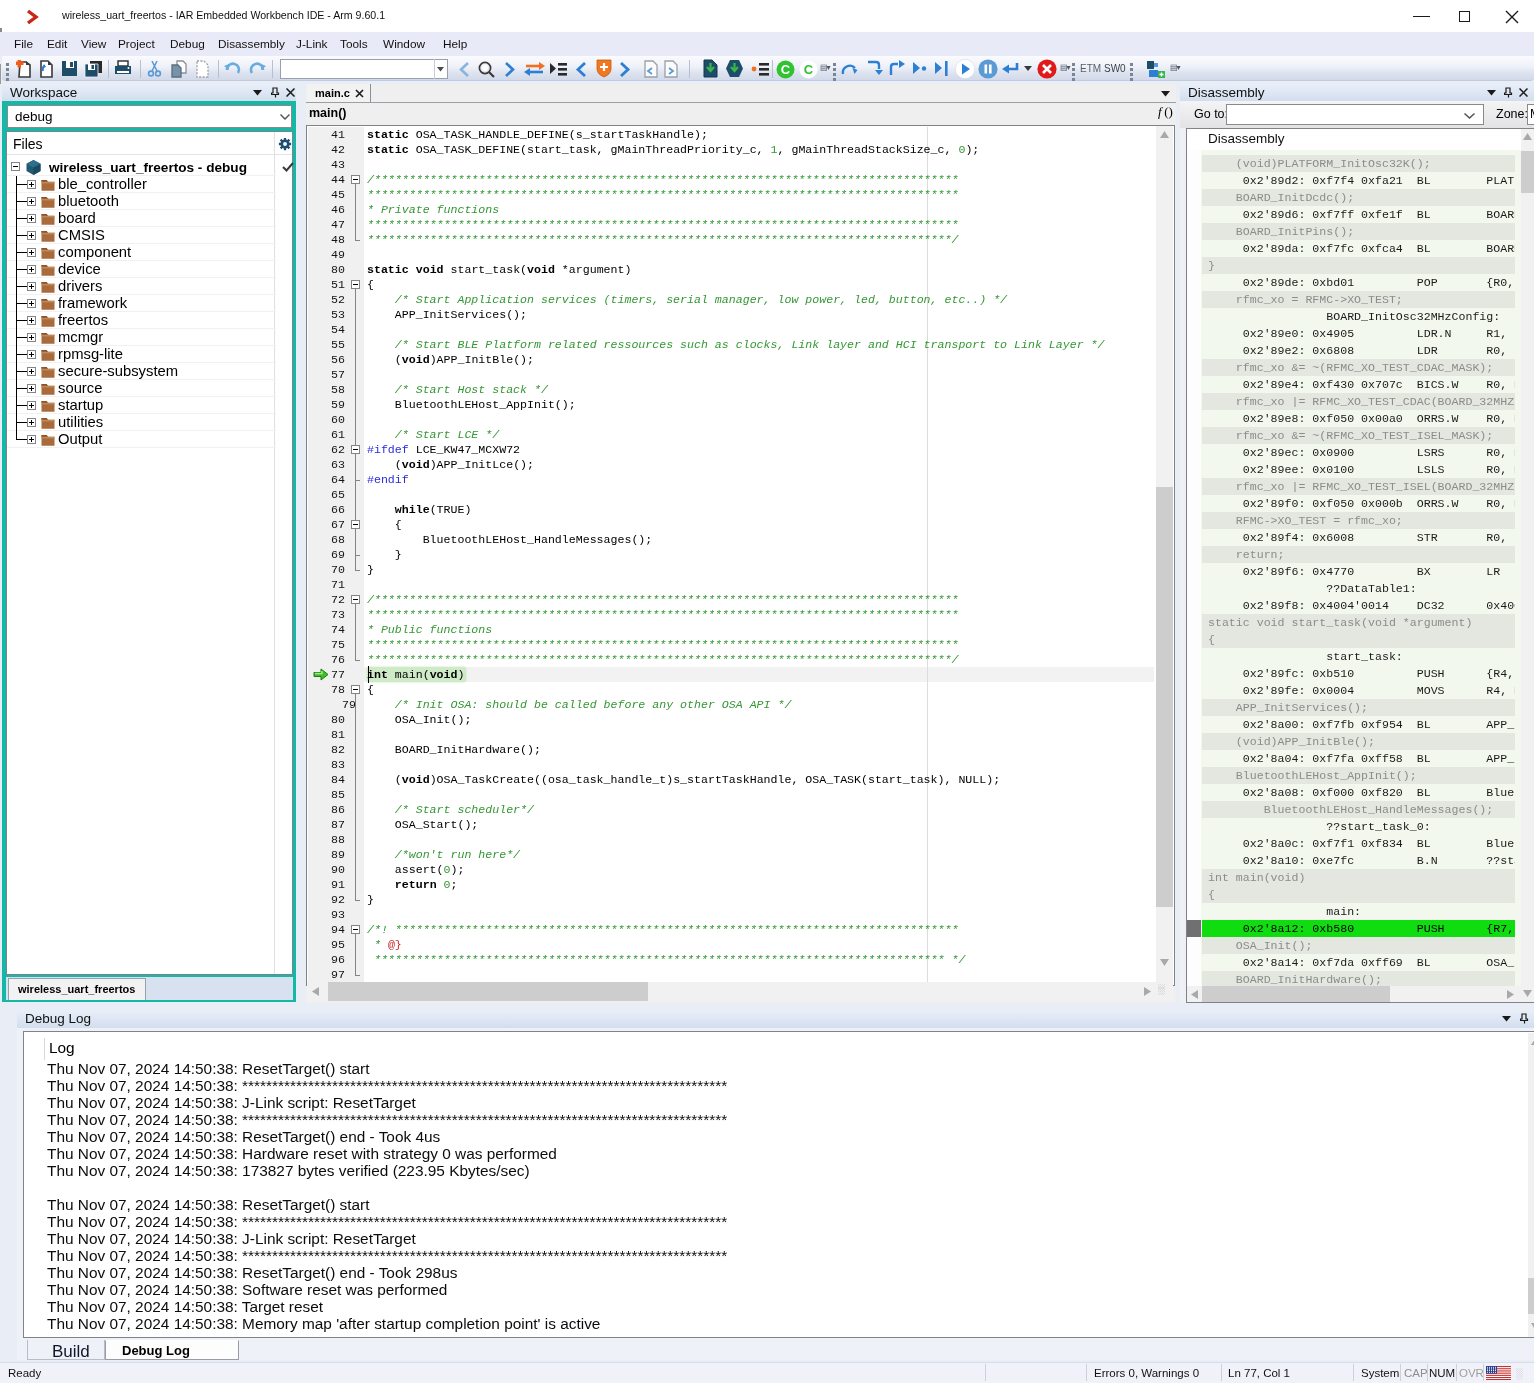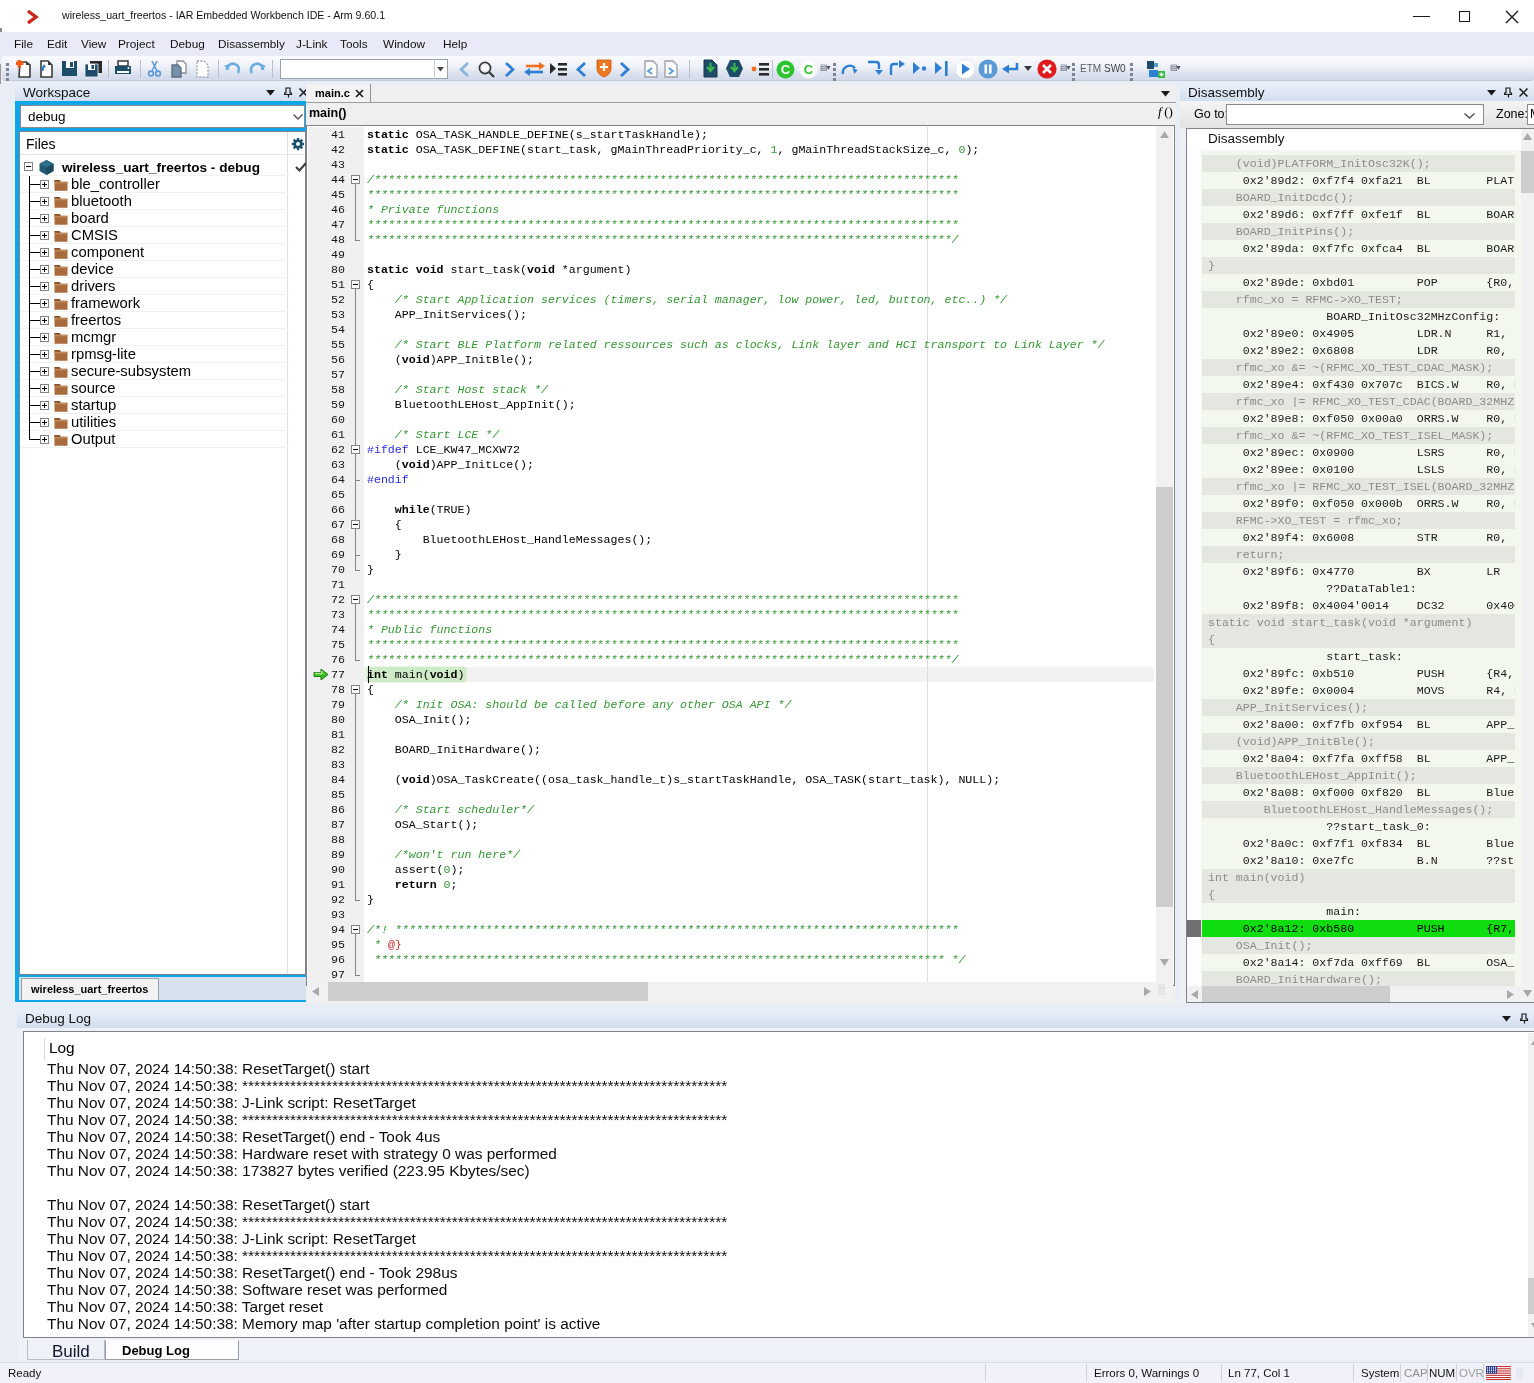--- a/index.html
+++ b/index.html
@@ -16,21 +16,21 @@
   background:linear-gradient(#fafbfe,#eef1f8 45%,#dde3ef 70%,#d2d9e9);
   border-radius:2px 2px 4px 4px; border-bottom:1px solid #c2cadd; }
 .tbsep { top:60px; width:1px; height:18px; background:#b9bfce; }
 .grip i { display:block; width:3px; height:3px; background:#7b8494; margin:2px 0; }
 .ovf { top:63px; font-size:8px; color:#4a5264; letter-spacing:-1px; }
 
 .phead { background:linear-gradient(#e9eff9,#d2deee); }
 .phead .ptitle { position:absolute; left:8px; top:3px; font-size:13.5px; color:#101010; }
 .box { border:1px solid #7f8389; background:#fff; }
 
-#wsp { left:2px; top:84px; width:294px; height:918px; background:#0ea5e9;margin-left:13px; }
+#wsp { left:2px; top:84px; width:294px; height:918px; background:#14b8a6; }
 #wscombo { left:5px; top:21px; width:285px; height:23px; background:#fff; border:1px solid #8a8a8a; }
 #wscombo span { position:absolute; left:7px; top:3px; font-size:13.5px; }
 #wsfiles { left:4px; top:47px; width:287px; height:844px; }
 .treerow { position:absolute; left:0; width:269px; height:17px; border-bottom:1px solid #f1f1f1; font-size:14.8px; }
 .foldericon { position:absolute; width:14px; height:13px; }
 
 #edit { left:306px; top:84px; width:870px; height:919px; background:#efefef; }
 #edtabs { left:0; top:0; width:870px; height:19px; background:#efefef; border-bottom:1px solid #9aa0a8; }
 #edtab1 { position:absolute; left:1px; top:0px; width:64px; height:18px; background:#f2f2f2;
   border-right:1px solid #8a9098; }
@@ -659,21 +659,21 @@
       <div class="lnum" style="left:0;top:496px">74</div>
       <div class="cl" style="top:496px"><span class="cm">* Public functions</span></div>
       <div class="lnum" style="left:0;top:511px">75</div>
       <div class="cl" style="top:511px"><span class="cm">*************************************************************************************</span></div>
       <div class="lnum" style="left:0;top:526px">76</div>
       <div class="cl" style="top:526px"><span class="cm">************************************************************************************/</span></div>
       <div class="lnum" style="left:0;top:541px">77</div>
       <div class="cl" style="top:541px"><b>int</b> main(<b>void</b>)</div>
       <div class="lnum" style="left:0;top:556px">78</div>
       <div class="cl" style="top:556px">{</div>
-      <div class="lnum" style="left:0;top:571px">79</div>
+      <div class="lnum" style="left:11px;top:571px">79</div>
       <div class="cl" style="top:571px"><span class="cm">    /* Init OSA: should be called before any other OSA API */</span></div>
       <div class="lnum" style="left:0;top:586px">80</div>
       <div class="cl" style="top:586px">    OSA_Init();</div>
       <div class="lnum" style="left:0;top:601px">81</div>
       <div class="lnum" style="left:0;top:616px">82</div>
       <div class="cl" style="top:616px">    BOARD_InitHardware();</div>
       <div class="lnum" style="left:0;top:631px">83</div>
       <div class="lnum" style="left:0;top:646px">84</div>
       <div class="cl" style="top:646px">    (<b>void</b>)OSA_TaskCreate((osa_task_handle_t)s_startTaskHandle, OSA_TASK(start_task), NULL);</div>
       <div class="lnum" style="left:0;top:661px">85</div>

